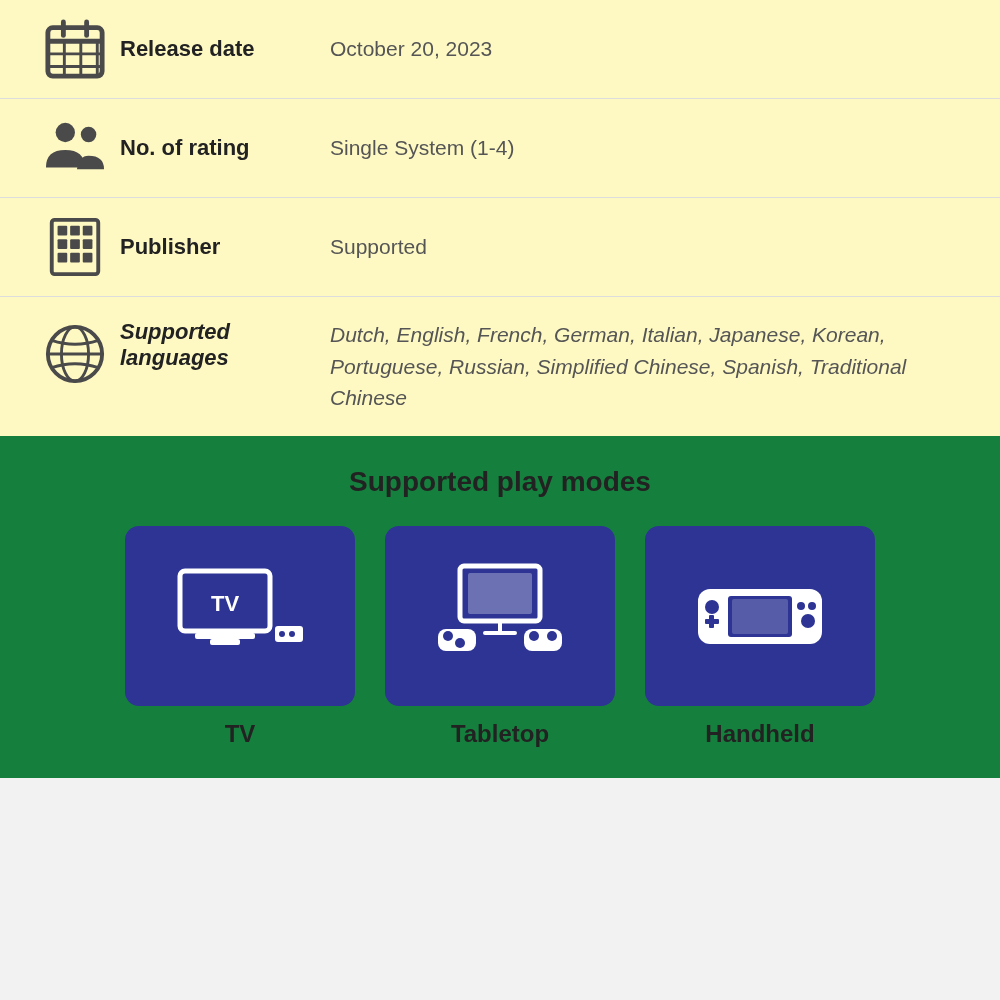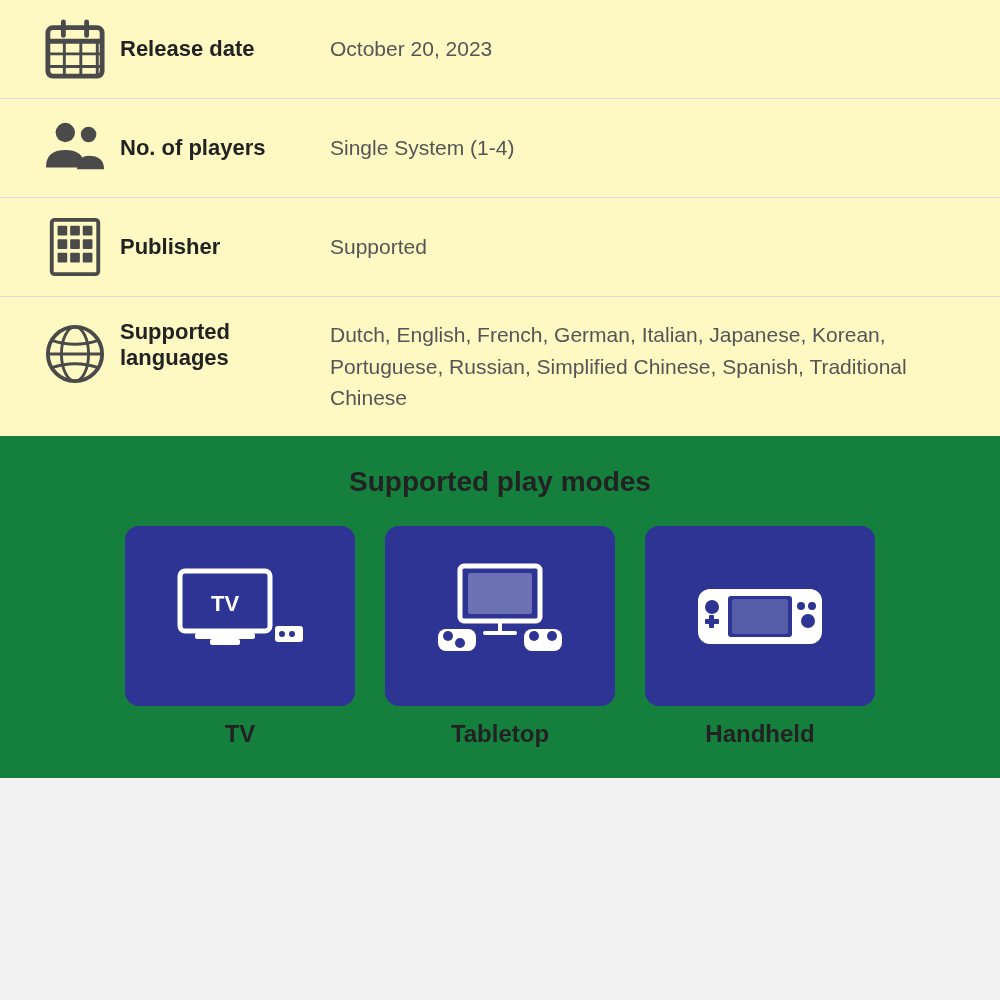--- a/index.html
+++ b/index.html
@@ -136,21 +136,21 @@
   <div class="info-row">
     <div class="icon-cell">
       <svg viewBox="0 0 64 64" xmlns="http://www.w3.org/2000/svg">
 
         <circle cx="22" cy="16" r="10" fill="#4a4a4a"></circle>
         <path d="M2 52 Q2 34 22 34 Q42 34 42 52" fill="#4a4a4a"></path>
         <circle cx="46" cy="18" r="8" fill="#4a4a4a"></circle>
         <path d="M34 54 Q36 40 46 40 Q62 40 62 54" fill="#4a4a4a"></path>
       </svg>
     </div>
-    <div class="label-cell">No. of players</div>
+    <div class="label-cell">No. of rating</div>
     <div class="value-cell">Single System (1-4)</div>
   </div>
 
 
   <div class="info-row">
     <div class="icon-cell">
       <svg viewBox="0 0 64 64" xmlns="http://www.w3.org/2000/svg">
 
         <rect x="8" y="4" width="48" height="56" rx="3" ry="3" fill="none" stroke="#4a4a4a" stroke-width="4"></rect>
 
@@ -163,21 +163,21 @@
         <rect x="14" y="38" width="10" height="10" rx="1" fill="#4a4a4a"></rect>
         <rect x="27" y="38" width="10" height="10" rx="1" fill="#4a4a4a"></rect>
         <rect x="40" y="38" width="10" height="10" rx="1" fill="#4a4a4a"></rect>
       </svg>
     </div>
     <div class="label-cell">Publisher</div>
     <div class="value-cell">Supported</div>
   </div>
 
 
-  <div class="info-row" style="align-items:flex-start; padding-top:22px; padding-bottom:22px;">
+  <div class="info-row" style="align-items:flex-start; padding-top:22px; padding-bottom:22px;font-style:italic;">
     <div class="icon-cell" style="align-self:flex-start; padding-top:4px;">
       <svg viewBox="0 0 64 64" xmlns="http://www.w3.org/2000/svg">
 
         <circle cx="32" cy="32" r="28" fill="none" stroke="#4a4a4a" stroke-width="4"></circle>
 
         <ellipse cx="32" cy="32" rx="14" ry="28" fill="none" stroke="#4a4a4a" stroke-width="3"></ellipse>
         <line x1="4" y1="32" x2="60" y2="32" stroke="#4a4a4a" stroke-width="3"></line>
         <path d="M8 18 Q32 26 56 18" fill="none" stroke="#4a4a4a" stroke-width="3"></path>
         <path d="M8 46 Q32 38 56 46" fill="none" stroke="#4a4a4a" stroke-width="3"></path>
       </svg>

